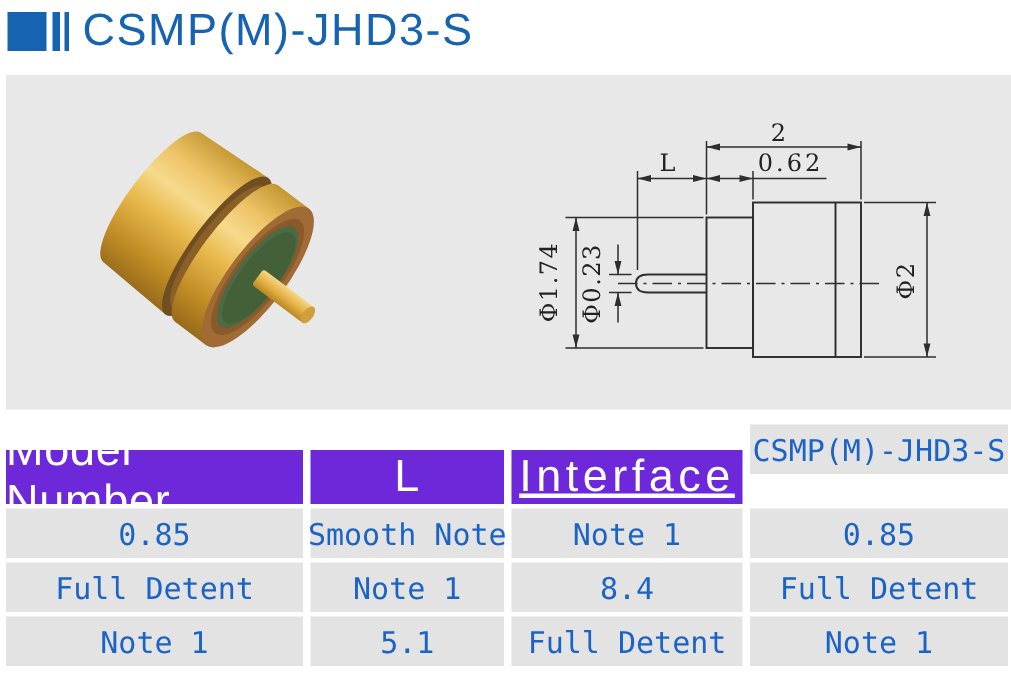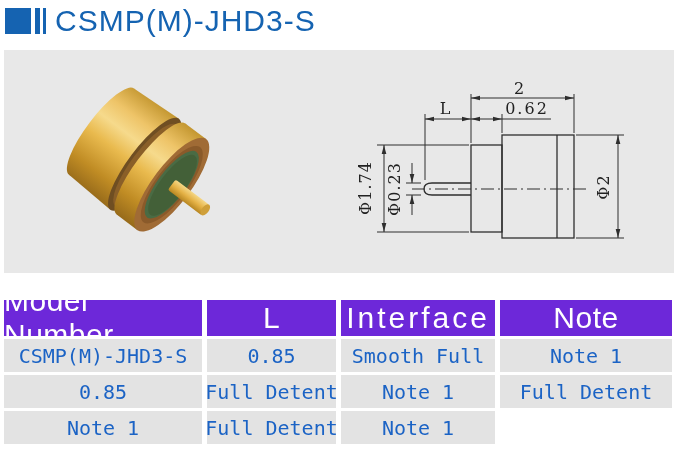--- a/index.html
+++ b/index.html
@@ -26,21 +26,21 @@
   .dim-drawing .thin{stroke-width:1;}
   .dim-drawing .thick{stroke-width:1.3;}
   .dim-drawing .arrow{fill:#2e2e2e;stroke:none;}
 
   
   .spec-table{position:absolute;left:4px;top:283px;width:668px;
               display:grid;grid-template-columns:198px 129px 154px 172px;
               column-gap:5px;row-gap:3px;background:#ffffff;}
   .th{height:36px;background:#6d28d9;color:#ffffff;display:flex;align-items:center;justify-content:center;
       font-size:30px;letter-spacing:0.5px;margin-top:17px;}
-  .th-interface{letter-spacing:3px;}
+  .th-interface{letter-spacing:3px;text-decoration:underline;}
   .td{height:33px;background:#e3e3e3;color:#1b63c5;display:flex;align-items:center;justify-content:center;
       font-family:"DejaVu Sans Mono",monospace;font-size:20px;white-space:nowrap;}
 </style>
 </head>
 <body>
 
 <div class="page">
 
   <header class="title-bar">
     <span class="title-icon">
@@ -136,31 +136,32 @@
       <text class="dtext-v" x="371" y="188" text-anchor="middle" transform="rotate(-90 371 188)">Φ1.74</text>
       <text class="dtext-v" x="400" y="189" text-anchor="middle" transform="rotate(-90 400 189)">Φ0.23</text>
       <text class="dtext-v" x="609" y="187" text-anchor="middle" transform="rotate(-90 609 187)">Φ2</text>
     </svg>
   </section>
 
   <div class="spec-table">
     <div class="th">Model Number</div>
     <div class="th">L</div>
     <div class="th th-interface">Interface</div>
-    <div class="th">Note</div>
 
     <div class="td">CSMP(M)-JHD3-S</div>
     <div class="td">0.85</div>
-    <div class="td">Smooth Full</div>
+    <div class="td">Smooth Note</div>
     <div class="td">Note 1</div>
 
     <div class="td">0.85</div>
     <div class="td">Full Detent</div>
     <div class="td">Note 1</div>
 
+    <div class="td">8.4</div>
     <div class="td">Full Detent</div>
     <div class="td">Note 1</div>
 
+    <div class="td">5.1</div>
     <div class="td">Full Detent</div>
     <div class="td">Note 1</div>
   </div>
 
 </div>
 
 </body></html>

